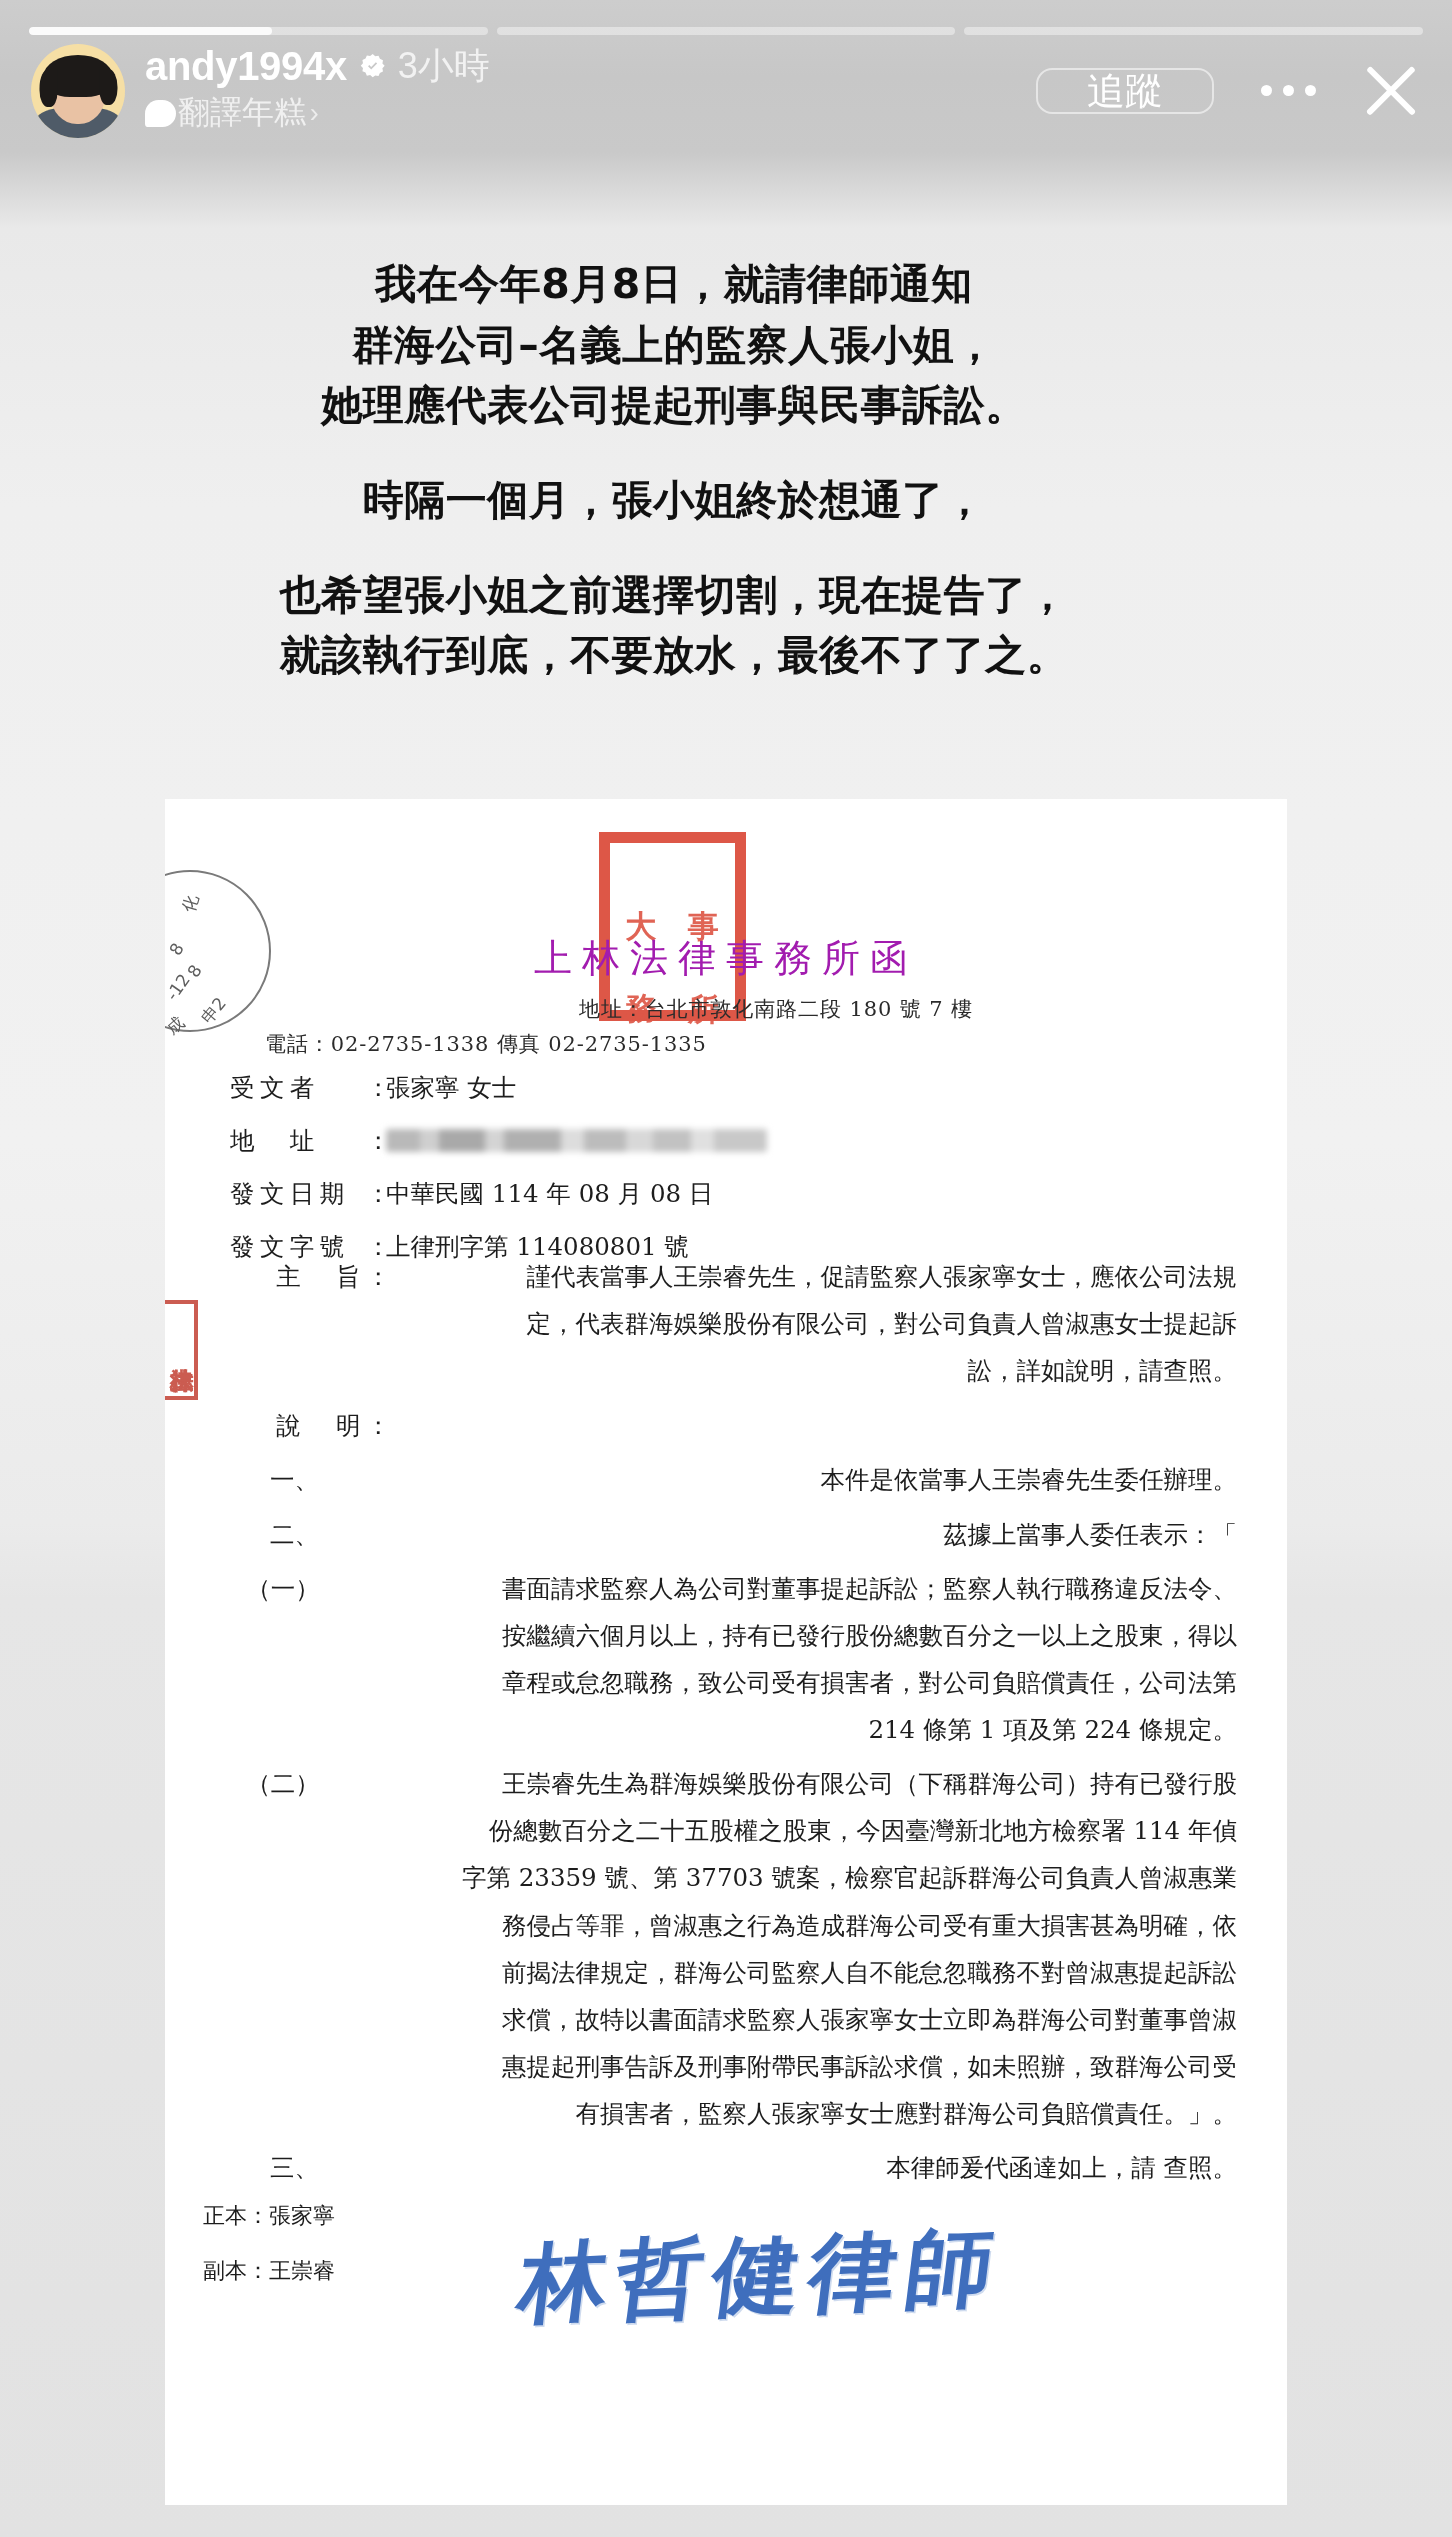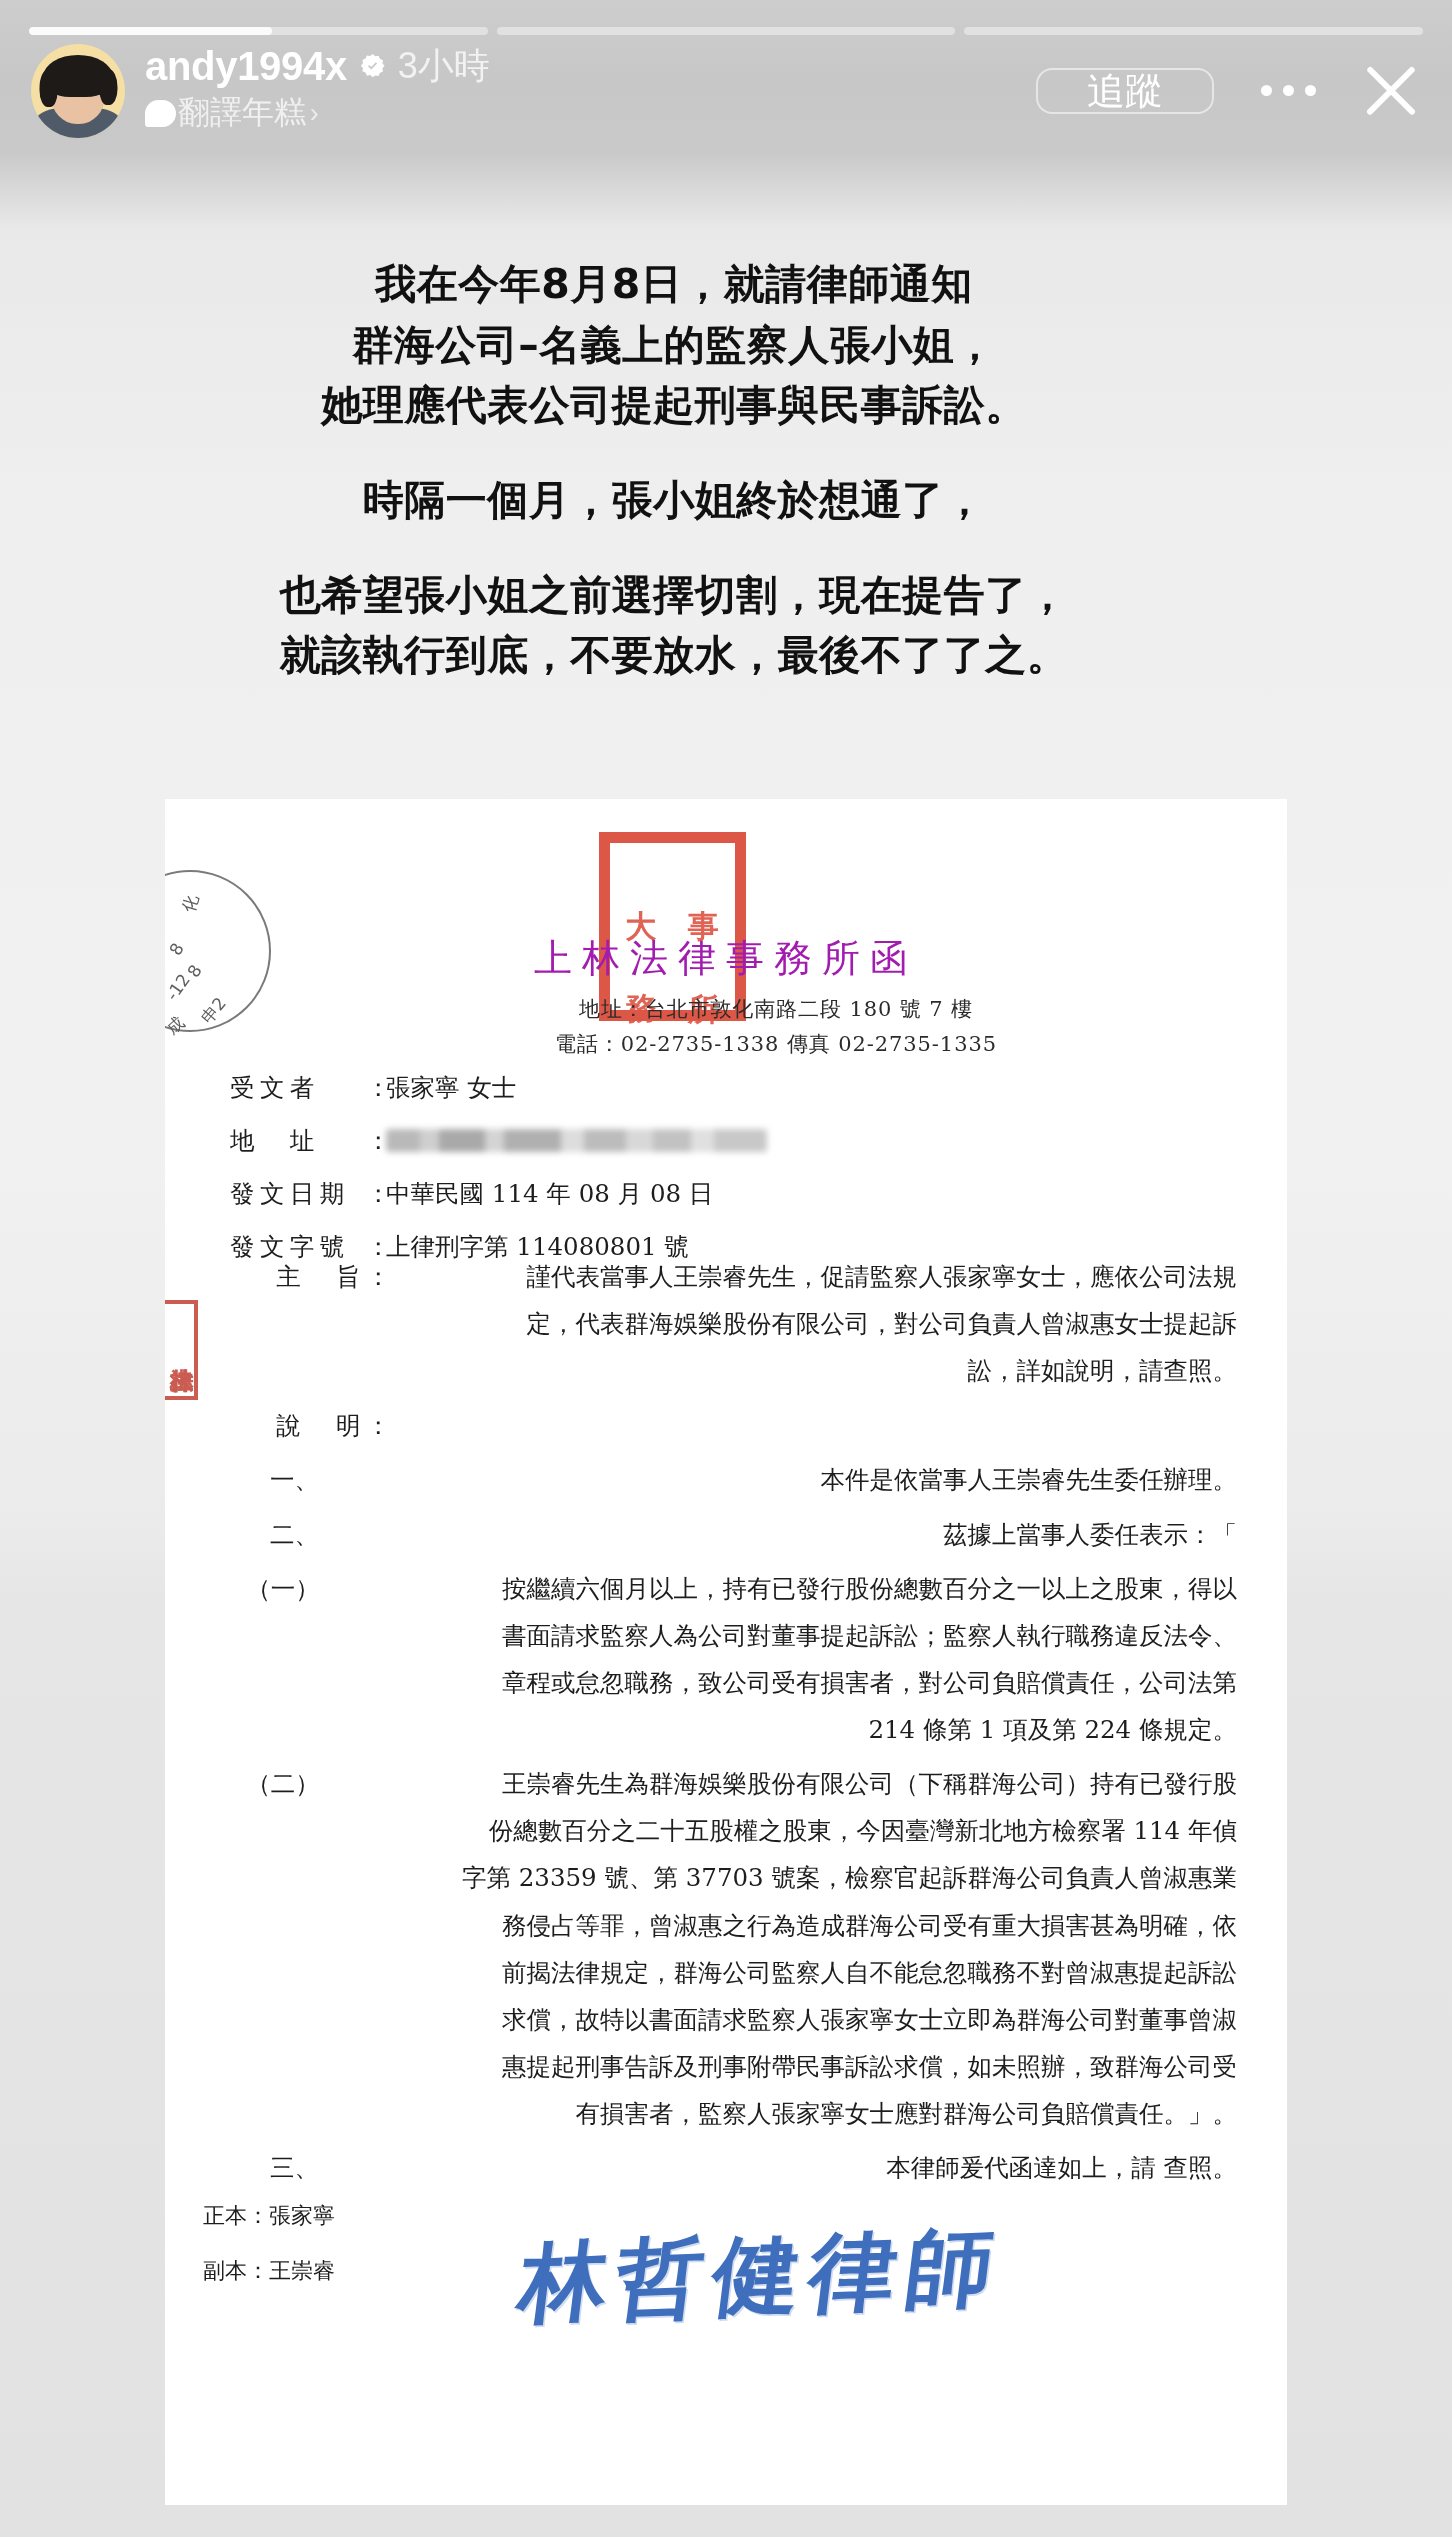--- a/index.html
+++ b/index.html
@@ -193,21 +193,21 @@
     font-family:"DejaVu Serif","Liberation Serif",serif;
     color:#a21caf; font-weight:400;
   }
   .doc-addr {
     position:absolute; left:0; top:196px; width:1122px;
     text-align:center; font-size:21px; color:#2b2b2b;
     letter-spacing:0.9px; padding-left:100px;
   }
   .doc-tel {
     position:absolute; left:0; top:231px; width:1122px;
-    text-align:center; font-size:21px; color:#2b2b2b;
+    text-align:left; font-size:21px; color:#2b2b2b;
     letter-spacing:0.9px; padding-left:100px;
   }
 
   .fields { position:absolute; left:65px; top:272px; width:998px; }
   .field { display:flex; font-size:24.5px; margin-bottom:20px; align-items:flex-start; }
   .f-label { width:136px; flex:0 0 auto; letter-spacing:5.4px; }
   .f-colon { width:20px; flex:0 0 auto; }
   .f-value { flex:1; }
   .redacted {
     display:inline-block; width:381px; height:23.6px;
@@ -387,22 +387,22 @@
           </div>
           <div class="item">
             <span class="num">二、</span>
             <span class="txt">
               <div>茲據上當事人委任表示：「</div>
             </span>
           </div>
           <div class="subitem">
             <span class="num">（一）</span>
             <span class="txt">
+              <div>書面請求監察人為公司對董事提起訴訟；監察人執行職務違反法令、</div>
               <div>按繼續六個月以上，持有已發行股份總數百分之一以上之股東，得以</div>
-              <div>書面請求監察人為公司對董事提起訴訟；監察人執行職務違反法令、</div>
               <div>章程或怠忽職務，致公司受有損害者，對公司負賠償責任，公司法第</div>
               <div>214 條第 1 項及第 224 條規定。</div>
             </span>
           </div>
           <div class="subitem">
             <span class="num">（二）</span>
             <span class="txt">
               <div>王崇睿先生為群海娛樂股份有限公司（下稱群海公司）持有已發行股</div>
               <div>份總數百分之二十五股權之股東，今因臺灣新北地方檢察署 114 年偵</div>
               <div>字第 23359 號、第 37703 號案，檢察官起訴群海公司負責人曾淑惠業</div>

